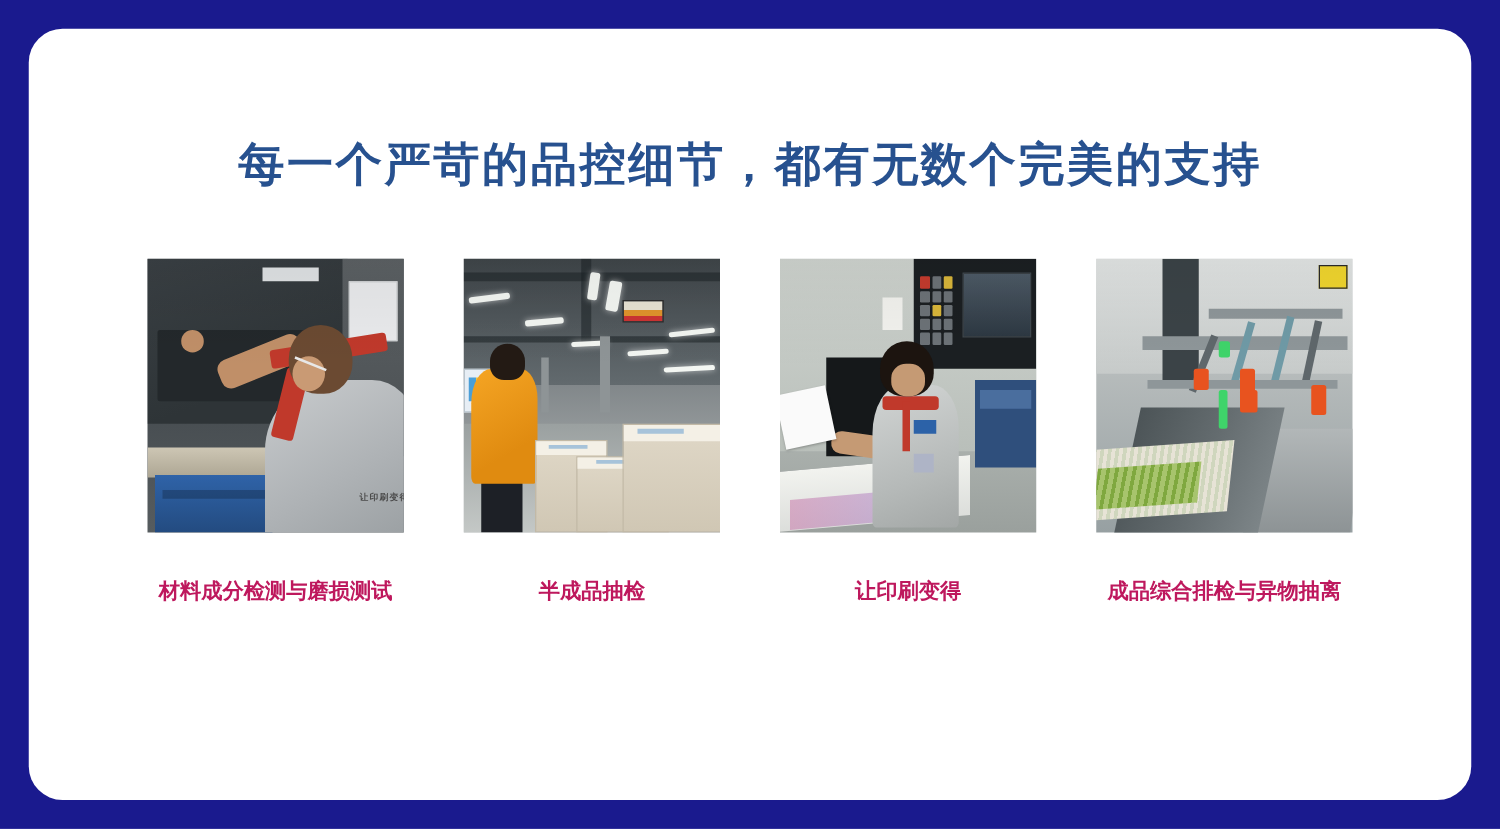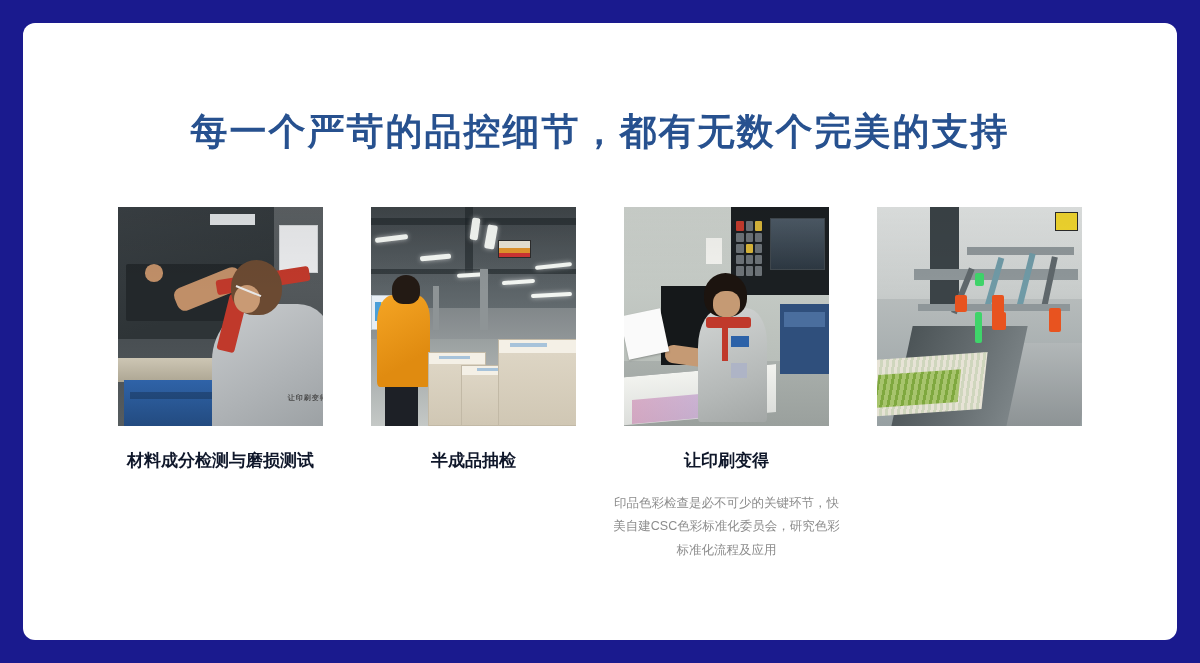--- a/index.html
+++ b/index.html
@@ -29,21 +29,21 @@
     position: relative;
     width: 100%;
     height: 100%;
     background: #ffffff;
     border-radius: 40px 40px 0 0;
     overflow: hidden;
   }
 
   
   .page-canvas.bottom-round {
-    border-radius: 12px;
+    border-radius: 27px;
     height: calc(663px - 23px - 23px);
   }
 
   
   .section-heading {
     text-align: center;
     margin-top: 86px;
     font-size: 37px;
     font-weight: bold;
     letter-spacing: 2px;
@@ -72,24 +72,24 @@
   .card-photo {
     width: 205px;
     height: 219px;
     position: relative;
     overflow: hidden;
     background: #4a4f53;
     flex: none;
   }
 
   .card-title {
-    margin-top: 24px;
+    margin-top: 36px;
     font-size: 17px;
     font-weight: bold;
-    color: #0f172a;
+    color: #be185d;
     text-align: left;
     line-height: 1.3;
     white-space: nowrap;
   }
 
   .card-desc {
     margin-top: 20px;
     font-size: 12.5px;
     color: #8c8c8c;
     text-align: center;
@@ -486,21 +486,20 @@
           <div class="sheet"></div>
           <div class="op-torso"></div>
           <div class="op-collar"></div>
           <div class="op-placket"></div>
           <div class="op-badge"></div>
           <div class="op-pocket"></div>
           <div class="op-head"></div>
           <div class="shade-top"></div>
         </div>
         <div class="card-title">让印刷变得</div>
-        <div class="card-desc">印品色彩检查是必不可少的关键环节，快美自建CSC色彩标准化委员会，研究色彩标准化流程及应用</div>
       </div>
 
       <div class="card">
         <div class="card-photo ph4" aria-label="糊盒机输送带上绿色印张的成品排检">
           <div class="back-wall"></div>
           <div class="dark-col"></div>
           <div class="warn-label"></div>
           <div class="frame-bar" style="left:18%;top:28%;width:80%;height:5%;"></div>
           <div class="frame-bar" style="left:44%;top:18%;width:52%;height:4%;"></div>
           <div class="teal-arm" style="left:52%;top:22%;width:3%;height:24%;transform:rotate(16deg);"></div>
@@ -513,17 +512,18 @@
           <div class="sheets"></div>
           <div class="sheets-green"></div>
           <div class="orange-clamp" style="left:38%;top:40%;width:6%;height:8%;"></div>
           <div class="orange-clamp" style="left:56%;top:40%;width:6%;height:9%;"></div>
           <div class="orange-clamp" style="left:56%;top:48%;width:7%;height:8%;"></div>
           <div class="orange-clamp" style="left:84%;top:46%;width:6%;height:11%;"></div>
           <div class="green-guide" style="left:48%;top:30%;width:4%;height:6%;"></div>
           <div class="green-guide" style="left:48%;top:48%;width:3%;height:14%;"></div>
           <div class="shade-top"></div>
         </div>
+        <div class="card-title">成品综合排检与异物抽离</div>
       </div>
 
     </div>
   </div>
 </div>
 
 </body></html>

